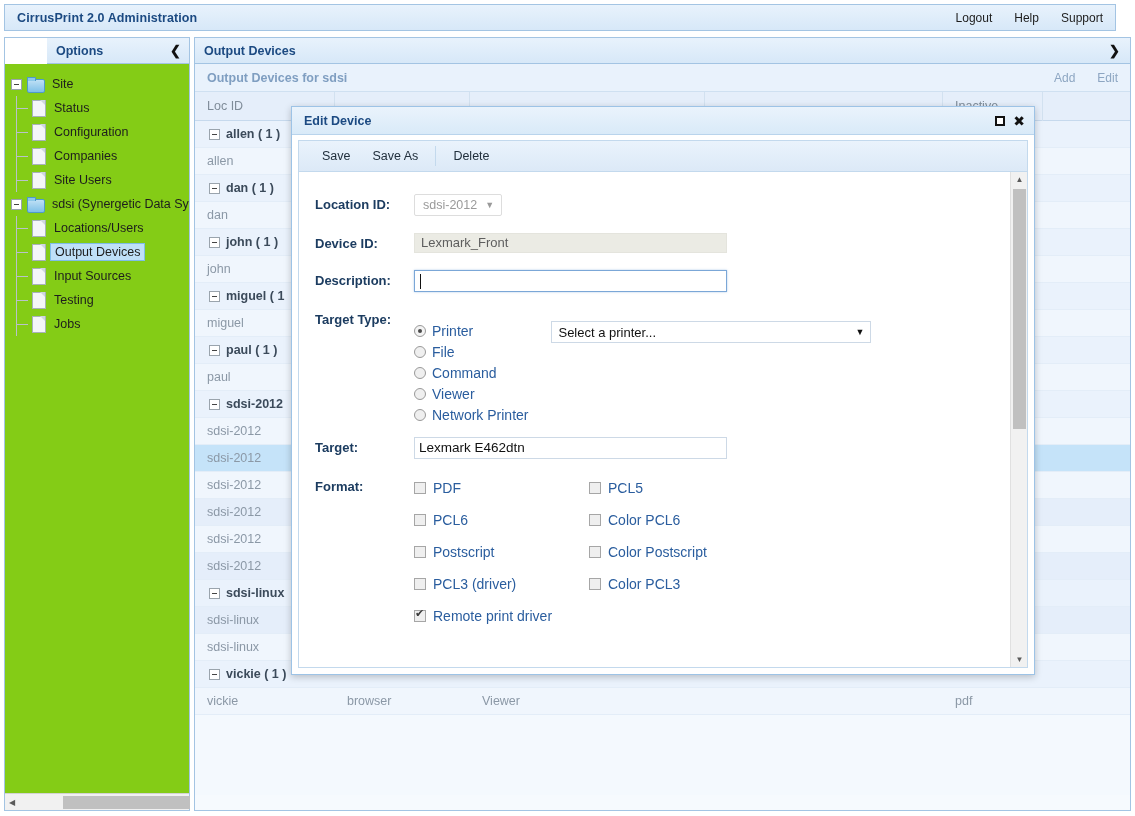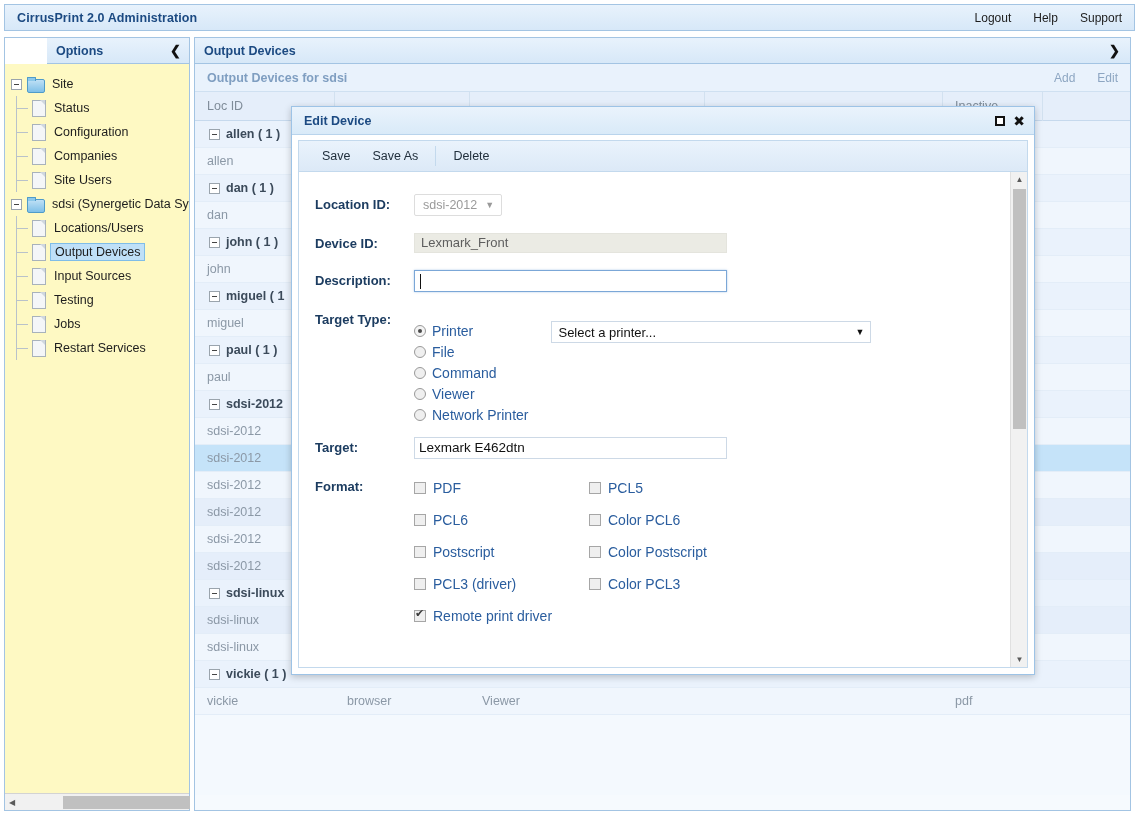--- a/index.html
+++ b/index.html
@@ -11,21 +11,21 @@
     background: #ffffff;
   }
   #app {
     position: relative;
     width: 1135px; height: 816px;
     background: #ffffff;
   }
 
   
   .topbar {
-    position: absolute; left: 4px; top: 4px; right: 0; height: 27px;
+    position: absolute; left: 4px; top: 4px; right: 19px; height: 27px;
     background: linear-gradient(to bottom, #e8f2fc 0%, #d7e8f8 100%);
     border: 1px solid #a3c4e3;
     display: flex; align-items: center;
   }
   .topbar-title {
     font-size: 12.5px; font-weight: bold; color: #1c4a82;
     margin-left: 12px; letter-spacing: .1px;
   }
   .topbar-menu {
     margin-left: auto; margin-right: 12px;
@@ -48,21 +48,21 @@
     border-bottom: 1px solid #a3c4e3;
     display: flex; align-items: center; justify-content: space-between;
     padding: 0 8px 0 9px;
     margin-left: 42px;
   }
   .options-header-title { font-size: 12.5px; font-weight: bold; color: #1c4a82; }
   .chev { font-size: 13px; font-weight: bold; color: #111; line-height: 1; }
 
   .tree {
     flex: 1 1 auto; position: relative;
-    overflow: hidden; background: #fef9c3;
+    overflow: hidden; background: #84cc16;
     padding: 8px 0 0 0;
   }
   .tree-node {
     position: relative;
     display: flex; align-items: center;
     height: 24px;
     font-size: 12.5px; color: #1d1d1d;
     white-space: nowrap;
   }
   .tree-node.root { padding-left: 6px; }
@@ -419,26 +419,20 @@
           <div class="vline"></div>
           <div class="hline"></div>
           <div class="file-icon"></div>
           <span class="tree-label">Testing</span>
         </div>
         <div class="tree-node child">
           <div class="vline"></div>
           <div class="hline"></div>
           <div class="file-icon"></div>
           <span class="tree-label">Jobs</span>
-        </div>
-        <div class="tree-node child">
-          <div class="vline"></div>
-          <div class="hline"></div>
-          <div class="file-icon"></div>
-          <span class="tree-label">Restart Services</span>
         </div>
       </div>
     <div class="hscroll">
       <div class="arrow-l">◀</div>
       <div class="track">
         <div class="thumb"></div>
       </div>
       <div class="arrow-r">▶</div>
     </div>
   </div>

